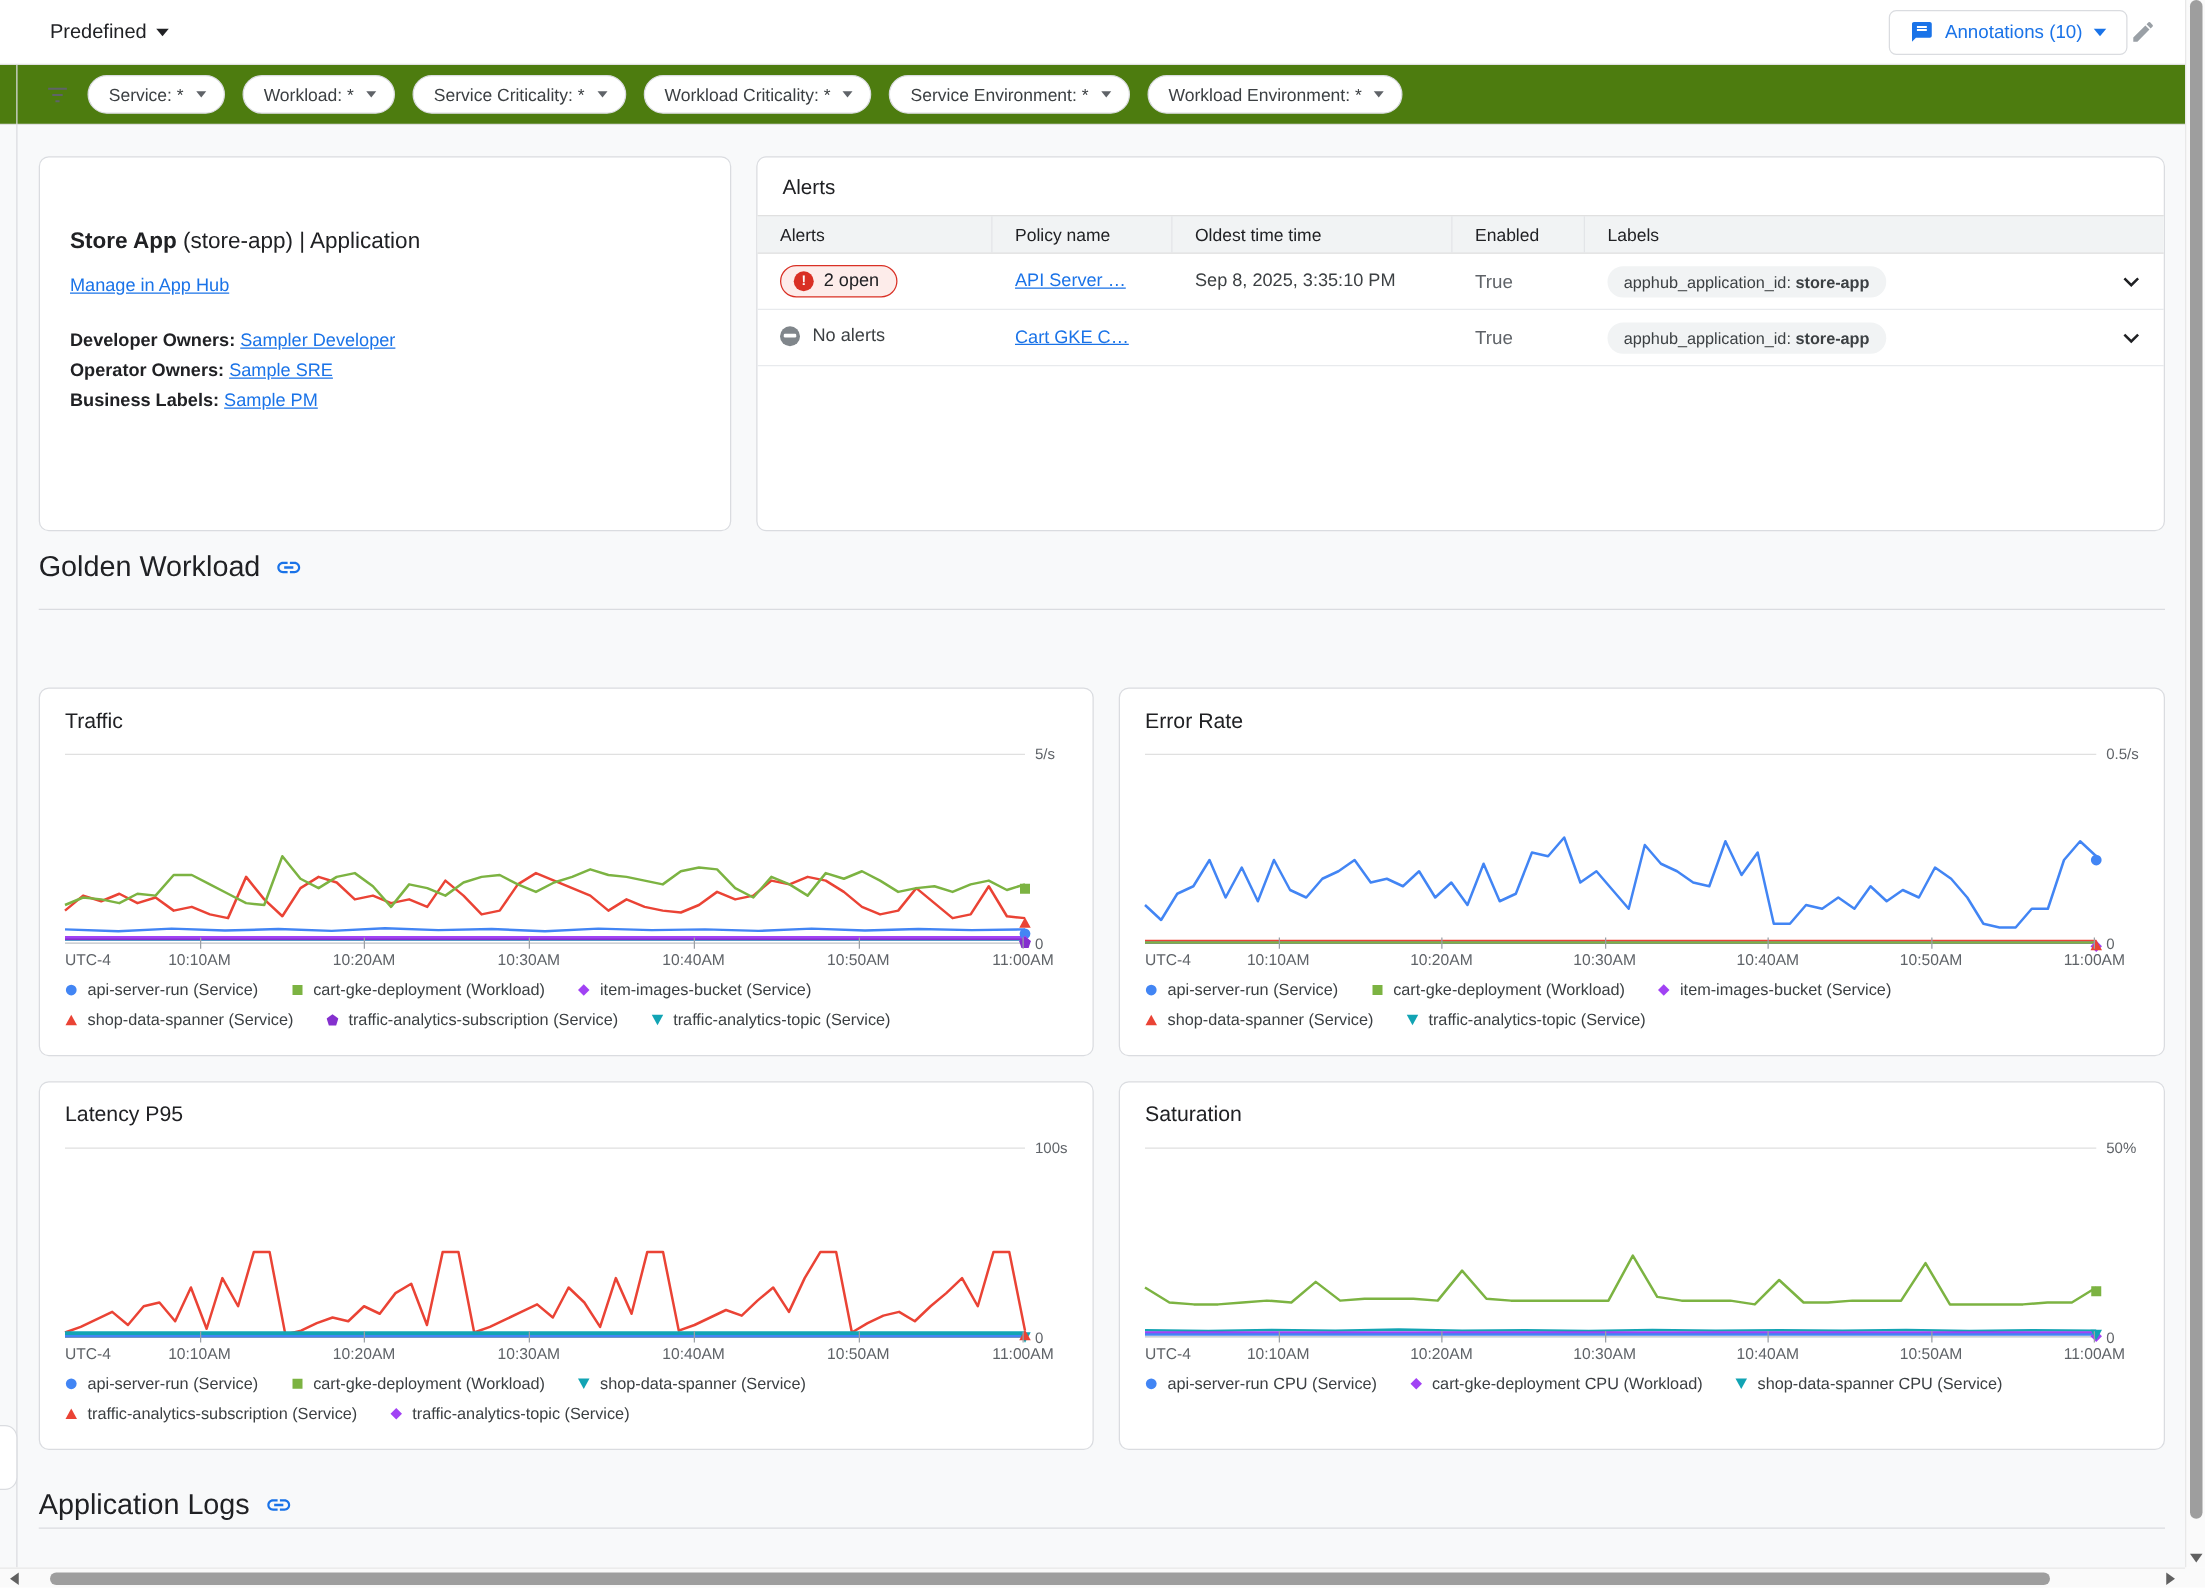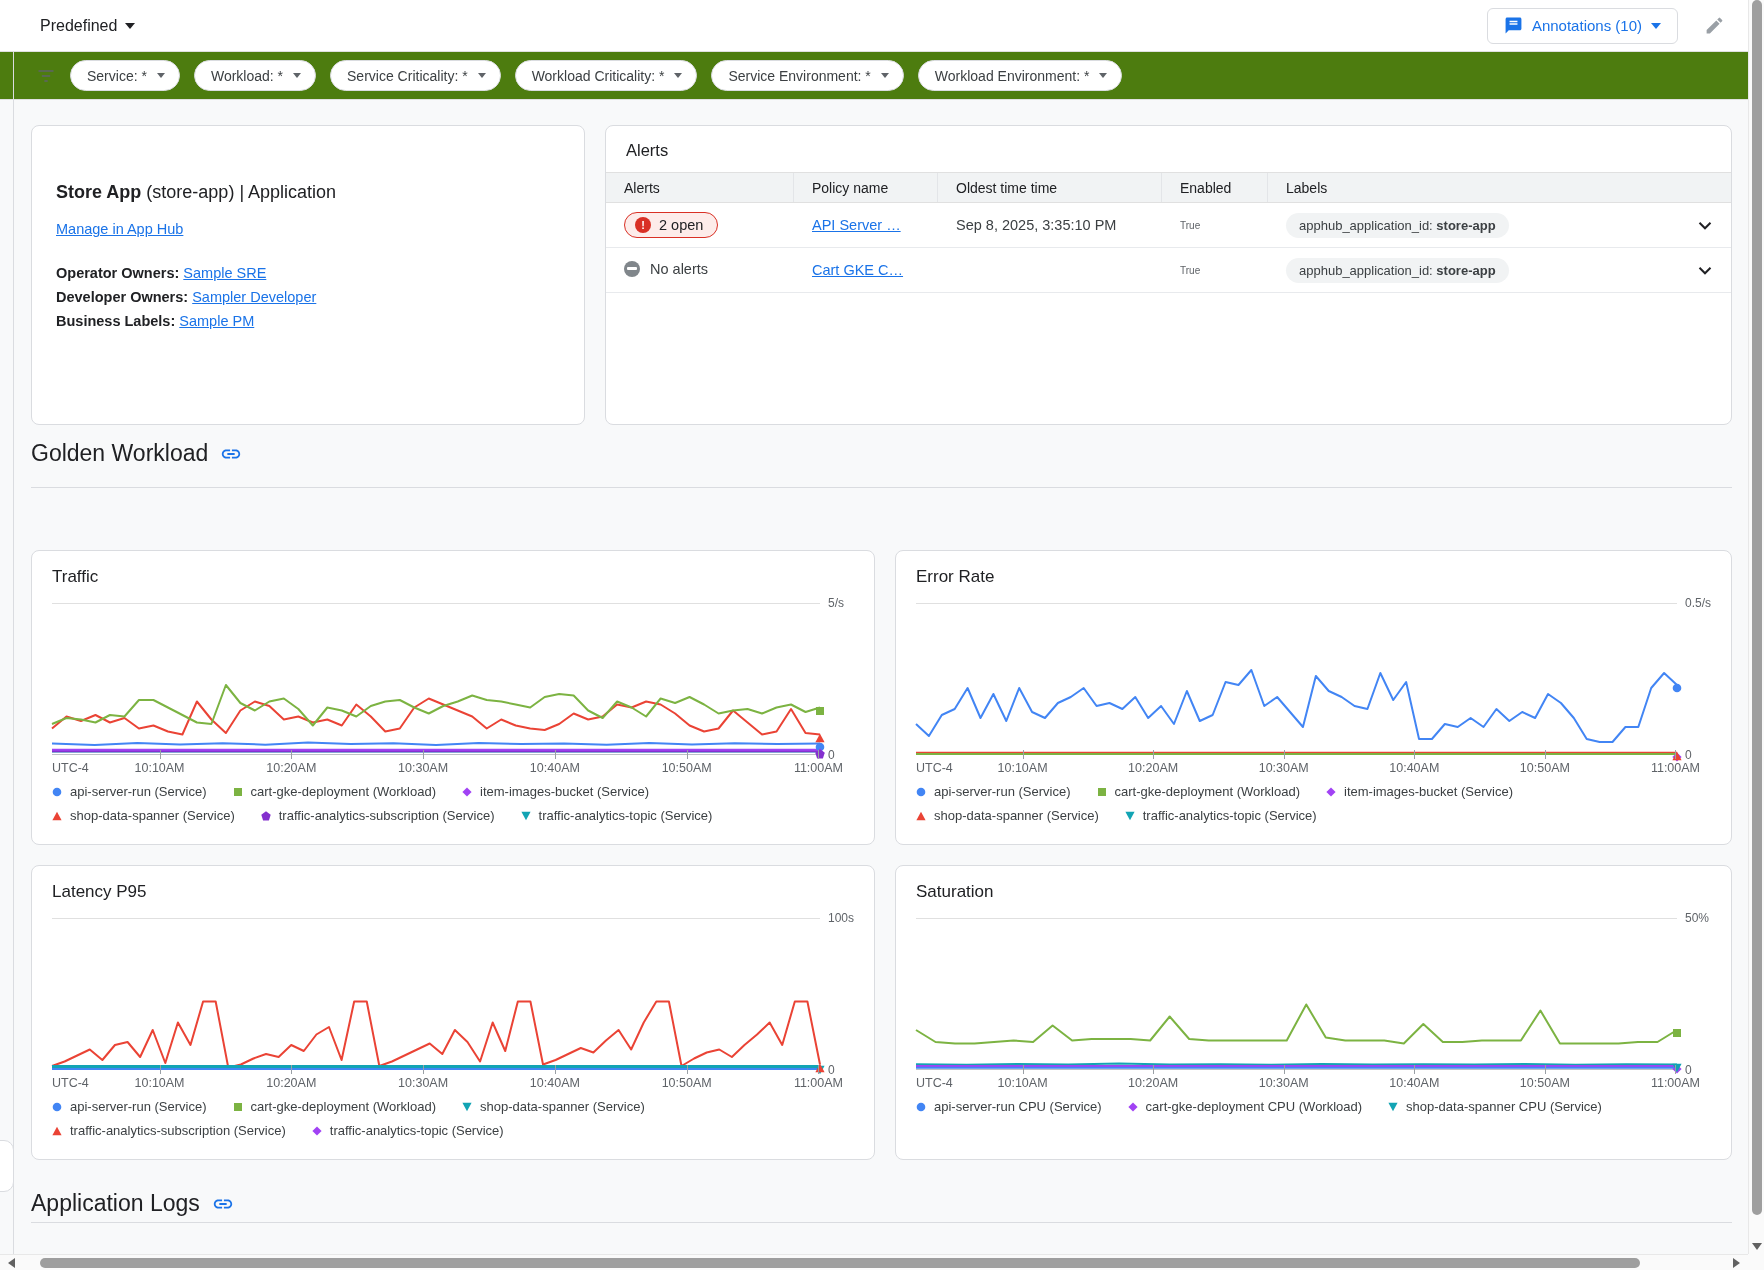--- a/index.html
+++ b/index.html
@@ -10,21 +10,21 @@
   }
   
   .topbar{position:absolute;left:0;top:0;width:1748px;height:52px;background:#fff;
     border-bottom:1px solid #e0e0e0;display:flex;align-items:center;padding:0 0 0 40px;}
   .view-select{display:flex;align-items:center;gap:8px;font-size:16px;color:#202124;cursor:pointer;}
   .caret{width:0;height:0;border-left:5px solid transparent;border-right:5px solid transparent;border-top:6px solid #202124;display:inline-block;}
   .caret.gray{border-top-color:#5f6368;border-left-width:4px;border-right-width:4px;border-top-width:5px;}
   .caret.blue{border-top-color:#1a73e8;}
   .topbar .spacer{flex:1;}
   .annotations-btn{display:flex;align-items:center;gap:9px;border:1px solid #dadce0;border-radius:6px;
-    height:36px;padding:0 16px;color:#1a73e8;font-size:15px;font-weight:500;background:#fff;cursor:pointer;margin-right:24px;}
+    height:36px;padding:0 16px;color:#1a73e8;font-size:15px;font-weight:500;background:#fff;cursor:pointer;}
   .icon-btn{width:24px;height:24px;margin-right:22px;cursor:pointer;display:flex;align-items:center;justify-content:center;}
   
   .filterbar{position:absolute;left:0;top:52px;width:1748px;height:48px;background:#4d7c0f;
     border-bottom:1px solid #e0e0e0;display:flex;align-items:center;gap:14px;padding:0 0 0 36px;}
   .chip{display:inline-flex;align-items:center;gap:10px;border:1px solid #dadce0;border-radius:16px;
     height:31px;padding:0 14px 0 16px;font-size:14px;font-weight:500;color:#3c4043;background:#fff;cursor:pointer;white-space:nowrap;}
   
   .content{position:absolute;left:0;top:100px;width:1748px;height:1154px;background:#f8f9fa;}
   .left-edge{position:absolute;left:13px;top:52px;width:1px;height:1202px;background:#dadce0;}
   .left-notch{position:absolute;left:-12px;top:1140px;width:26px;height:52px;background:#fff;border:1px solid #dadce0;border-radius:10px;}
@@ -48,21 +48,21 @@
   .t-cell{padding-left:18px;}
   .t-body-row{height:45px;border-bottom:1px solid #e8eaed;}
   .badge-error{display:inline-flex;align-items:center;gap:8px;border:1.5px solid #d93025;background:#fdecea;
     border-radius:999px;padding:4px 14px 4px 10px;font-size:14.5px;font-weight:500;color:#202124;}
   .err-ic{width:16px;height:16px;border-radius:50%;background:#d93025;color:#fff;font-size:11px;font-weight:700;
     display:flex;align-items:center;justify-content:center;}
   .noalert{display:inline-flex;align-items:center;gap:10px;font-size:14.5px;color:#3c4043;}
   .no-ic{width:16px;height:16px;border-radius:50%;background:#80868b;position:relative;}
   .no-ic:after{content:"";position:absolute;left:3px;right:3px;top:6.5px;height:3px;background:#fff;border-radius:1px;}
   .cell-link{font-size:14.5px;}
-  .cell-dim{color:#5f6368;font-size:10px;}
+  .cell-dim{color:#5f6368;font-size:15px;}
   .cell-time{font-size:14.5px;color:#3c4043;}
   .label-pill{display:inline-block;background:#f1f3f4;border-radius:999px;padding:5px 13px;font-size:13px;color:#3c4043;white-space:nowrap;}
   .label-pill .b{font-weight:700;}
   .chev{cursor:pointer;display:flex;justify-content:center;}
   
   .section-h{position:absolute;left:31px;display:flex;align-items:center;gap:12px;}
   .section-h h2{font-size:23px;font-weight:400;color:#202124;}
   .h-divider{position:absolute;left:31px;width:1701px;height:1px;background:#dadce0;}
   
   .chart-card{padding:16px 20px 0 20px;}
@@ -152,24 +152,24 @@
 
   <div class="card info-card">
     <div class="info-title">
       <span class="b">Store App</span><span> (store-app) | Application</span>
     </div>
     <div class="info-manage">
       <a class="link">Manage in App Hub</a>
     </div>
     <div class="info-meta">
       <div>
+        <span class="b">Developer Owners: </span><a class="link">Sampler Developer</a>
+      </div>
+      <div>
         <span class="b">Operator Owners: </span><a class="link">Sample SRE</a>
-      </div>
-      <div>
-        <span class="b">Developer Owners: </span><a class="link">Sampler Developer</a>
       </div>
       <div>
         <span class="b">Business Labels: </span><a class="link">Sample PM</a>
       </div>
     </div>
   </div>
 
   <div class="card alerts-card">
     <div class="alerts-title">Alerts</div>
     <div class="alerts-table">

